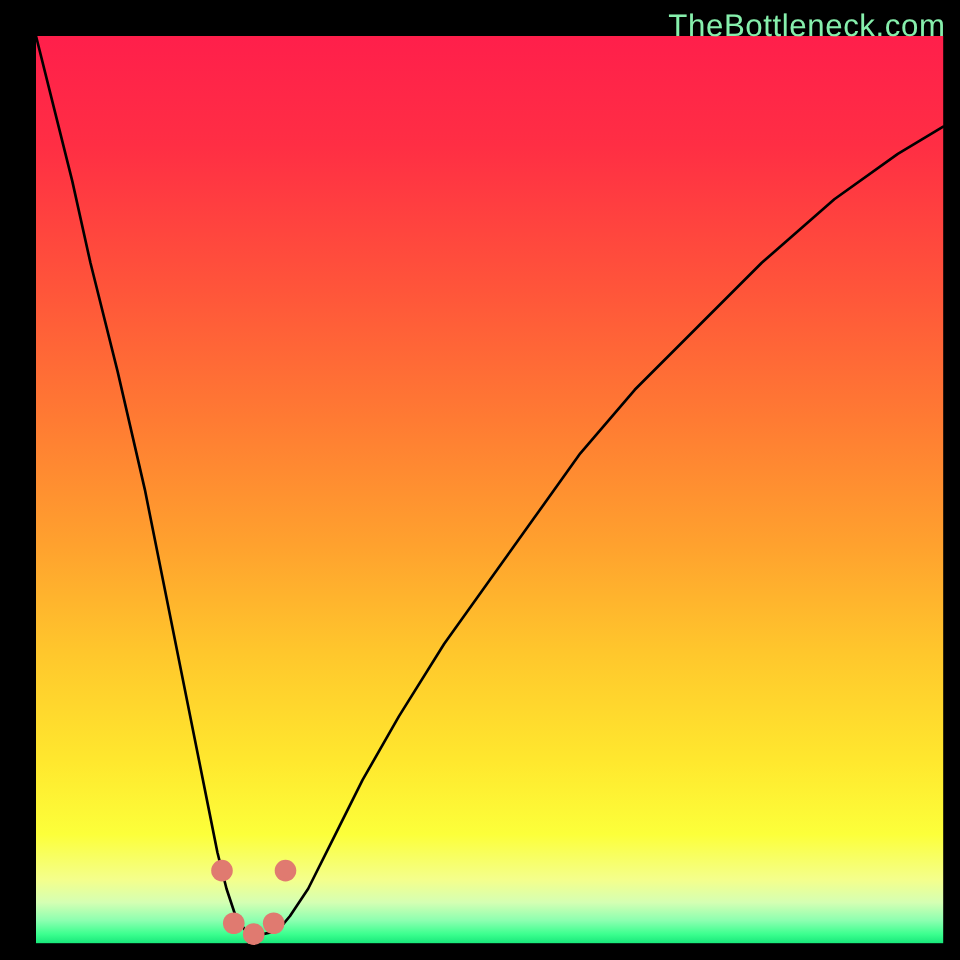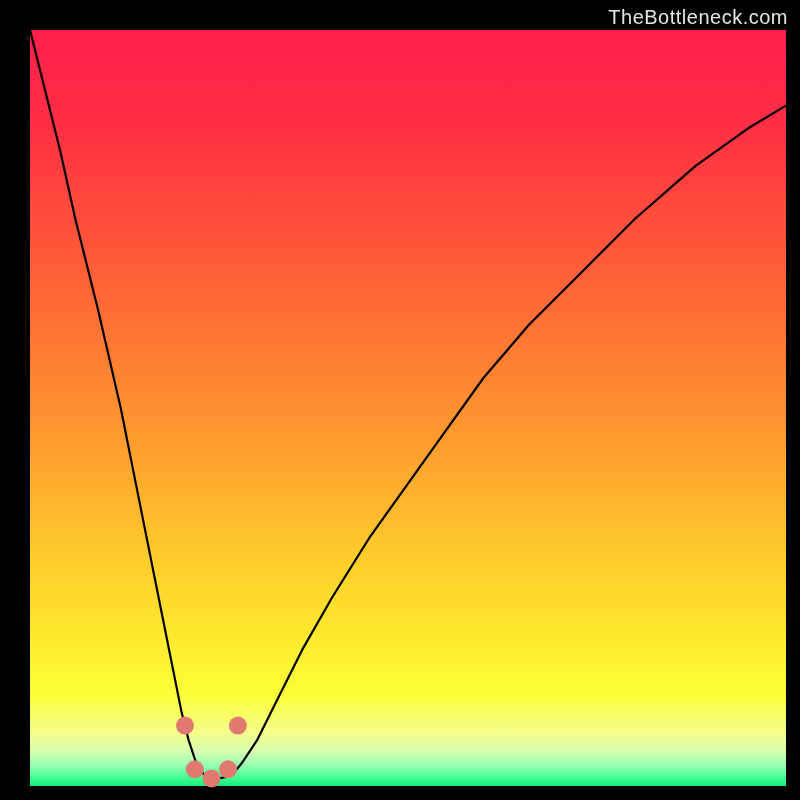--- a/index.html
+++ b/index.html
@@ -16,22 +16,22 @@
     left: 0;
     top: 0;
     width: 800px;
     height: 800px;
     background: #000000;
   }
   .watermark {
     position: absolute;
     top: 6px;
     right: 12px;
-    color: #e5e5e5;
-    font-size: 20px;
+    color: #86efac;
+    font-size: 26px;
     font-weight: 500;
     letter-spacing: 0.5px;
     z-index: 100;
     margin-left: 21px;
   }
   svg {
     position: absolute;
     left: 0;
     top: 0;
   }

